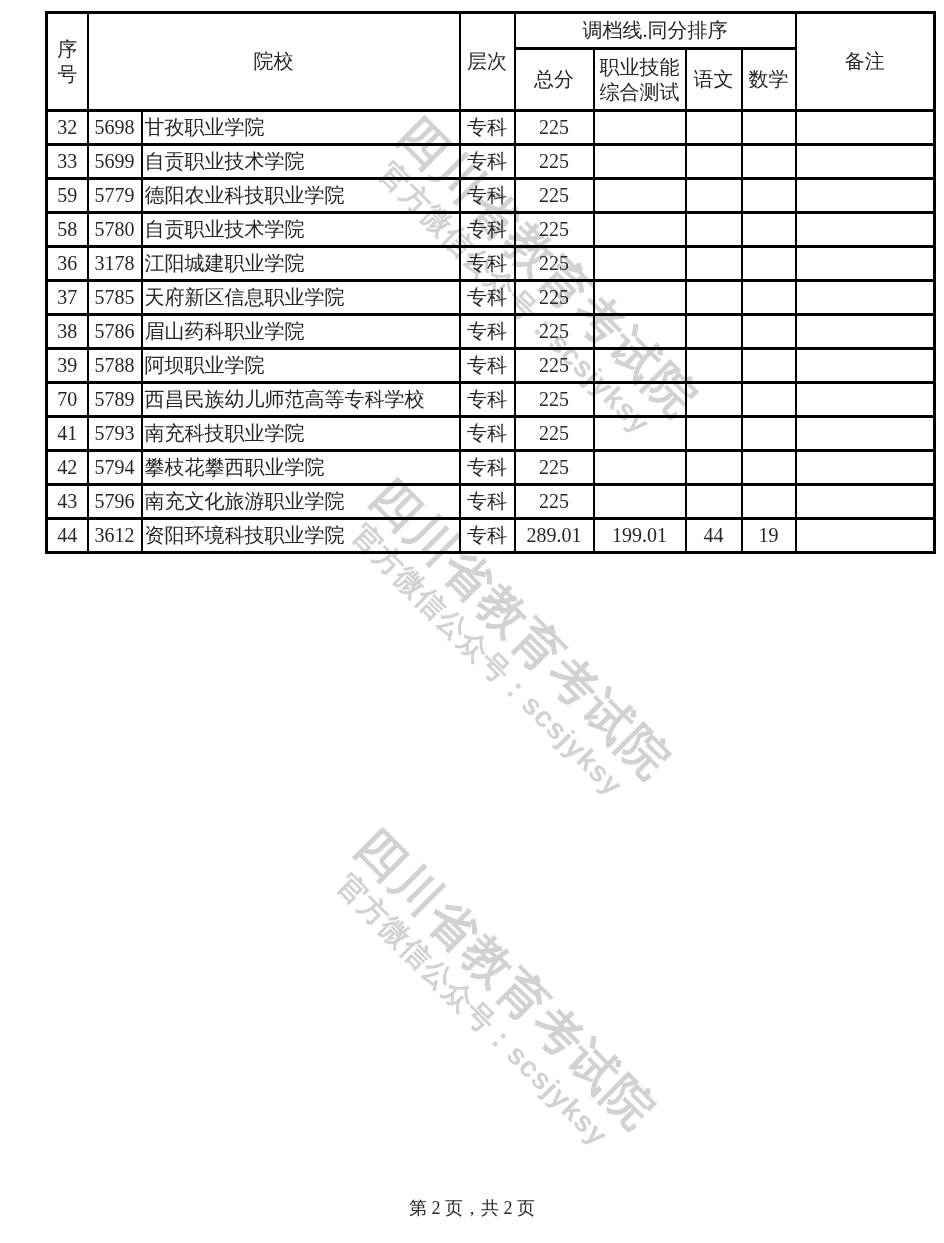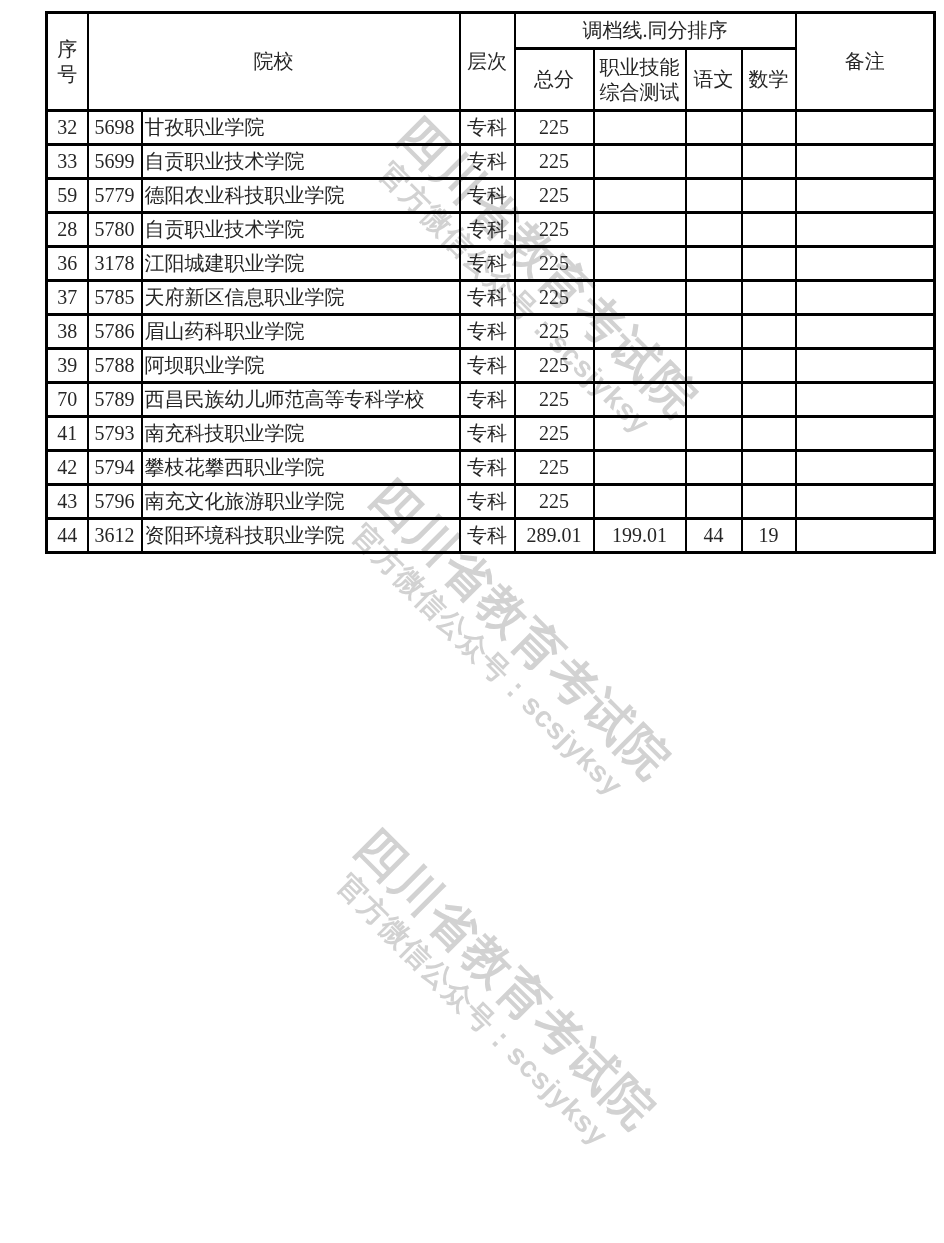--- a/index.html
+++ b/index.html
@@ -168,21 +168,21 @@
           <td>5779</td>
           <td class="name-cell">德阳农业科技职业学院</td>
           <td>专科</td>
           <td>225</td>
           <td></td>
           <td></td>
           <td></td>
           <td></td>
         </tr>
         <tr>
-          <td>28</td>
+          <td>58</td>
           <td>5780</td>
           <td class="name-cell">自贡职业技术学院</td>
           <td>专科</td>
           <td>225</td>
           <td></td>
           <td></td>
           <td></td>
           <td></td>
         </tr>
         <tr>
@@ -280,14 +280,15 @@
           <td>专科</td>
           <td>289.01</td>
           <td>199.01</td>
           <td>44</td>
           <td>19</td>
           <td></td>
         </tr>
       </tbody>
   </table>
 
+  <div class="footer">第 2 页，共 2 页</div>
 
 </div>
 
 </body></html>

